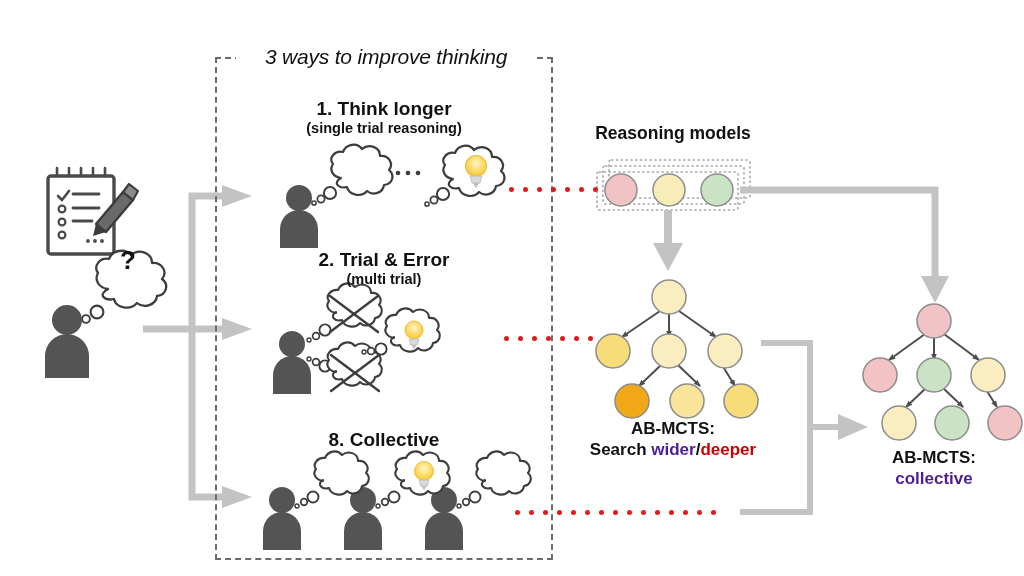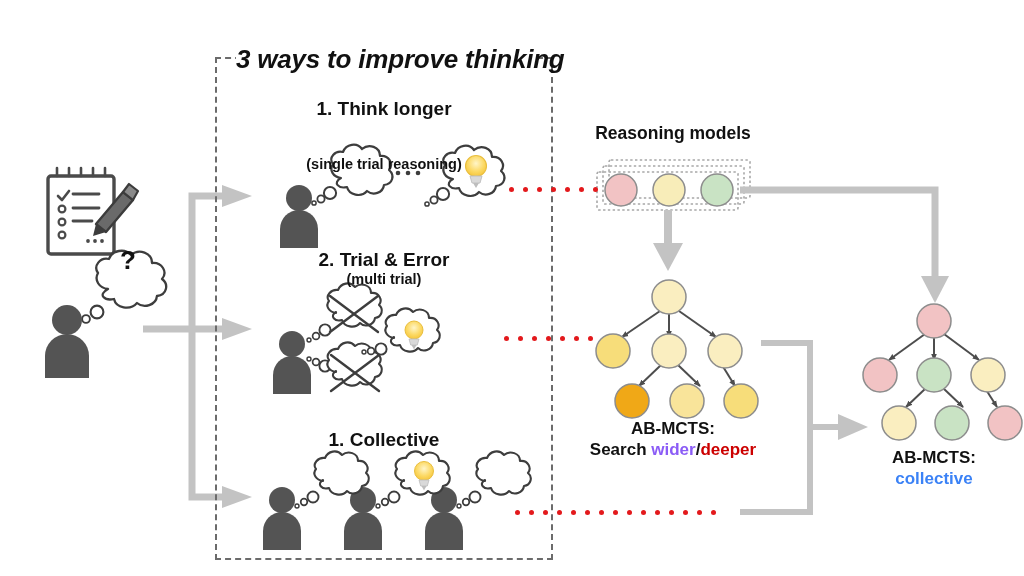--- a/index.html
+++ b/index.html
@@ -19,22 +19,22 @@
 
   
   .label {
     position: absolute;
     text-align: center;
     color: #111111;
     line-height: 1.12;
     white-space: nowrap;
   }
   .group-title {
-    font-size: 26px;
-    font-weight: bold;
+    font-size: 21px;
+    font-weight: normal;
     font-style: italic;
     letter-spacing: -0.2px;
   }
   .method-title {
     font-size: 19px;
     font-weight: bold;
     text-align: center;
   }
   .method-sub {
     font-size: 14.5px;
@@ -46,23 +46,23 @@
   }
   .models-sub {
     font-size: 14.5px;
     font-weight: bold;
   }
   .tree-caption {
     font-size: 17px;
     font-weight: bold;
     line-height: 1.22;
   }
-  .c-blue   { color: #8b5cf6; }
+  .c-blue   { color: #4c1d95; }
   .c-red    { color: #cc0000; }
-  .c-purple { color: #3b82f6; }
+  .c-purple { color: #4c1d95; }
 
   
   .dashed-box {
     position: absolute;
     border: 2px dashed #6b6b6b;
     box-sizing: border-box;
     background: transparent;
   }
   .title-mask {
     position: absolute;
@@ -421,26 +421,26 @@
       <i style="left:140px"></i>
       <i style="left:154px"></i>
     <i style="left:168px"></i>
       <i style="left:182px"></i>
       <i style="left:196px"></i>
   </div>
 
   <div class="label group-title" style="left:236px; top:45px; width:300px;">3 ways to improve thinking</div>
 
   <div class="label method-title" style="left:254px; top:98px; width:260px;">1. Think longer</div>
-  <div class="label method-sub" style="left:254px; top:120px; width:260px;margin-top:36px;">(single trial reasoning)</div>
+  <div class="label method-sub" style="left:254px; top:120px; width:260px;">(single trial reasoning)</div>
 
   <div class="label method-title" style="left:254px; top:249px; width:260px;">2. Trial &amp; Error</div>
   <div class="label method-sub" style="left:254px; top:271px; width:260px;">(multi trial)</div>
 
-  <div class="label method-title" style="left:254px; top:429px; width:260px;">1. Collective</div>
+  <div class="label method-title" style="left:254px; top:429px; width:260px;">8. Collective</div>
 
   <div class="label models-title" style="left:573px; top:116px; width:200px;margin-top:8px;">Reasoning models</div>
 
   <div class="label tree-caption" style="left:563px; top:419px; width:220px;">
     <div>AB-MCTS:</div>
     <div>
       <span>Search </span><span class="c-blue">wider</span><span>/</span><span class="c-red">deeper</span>
     </div>
   </div>
 

